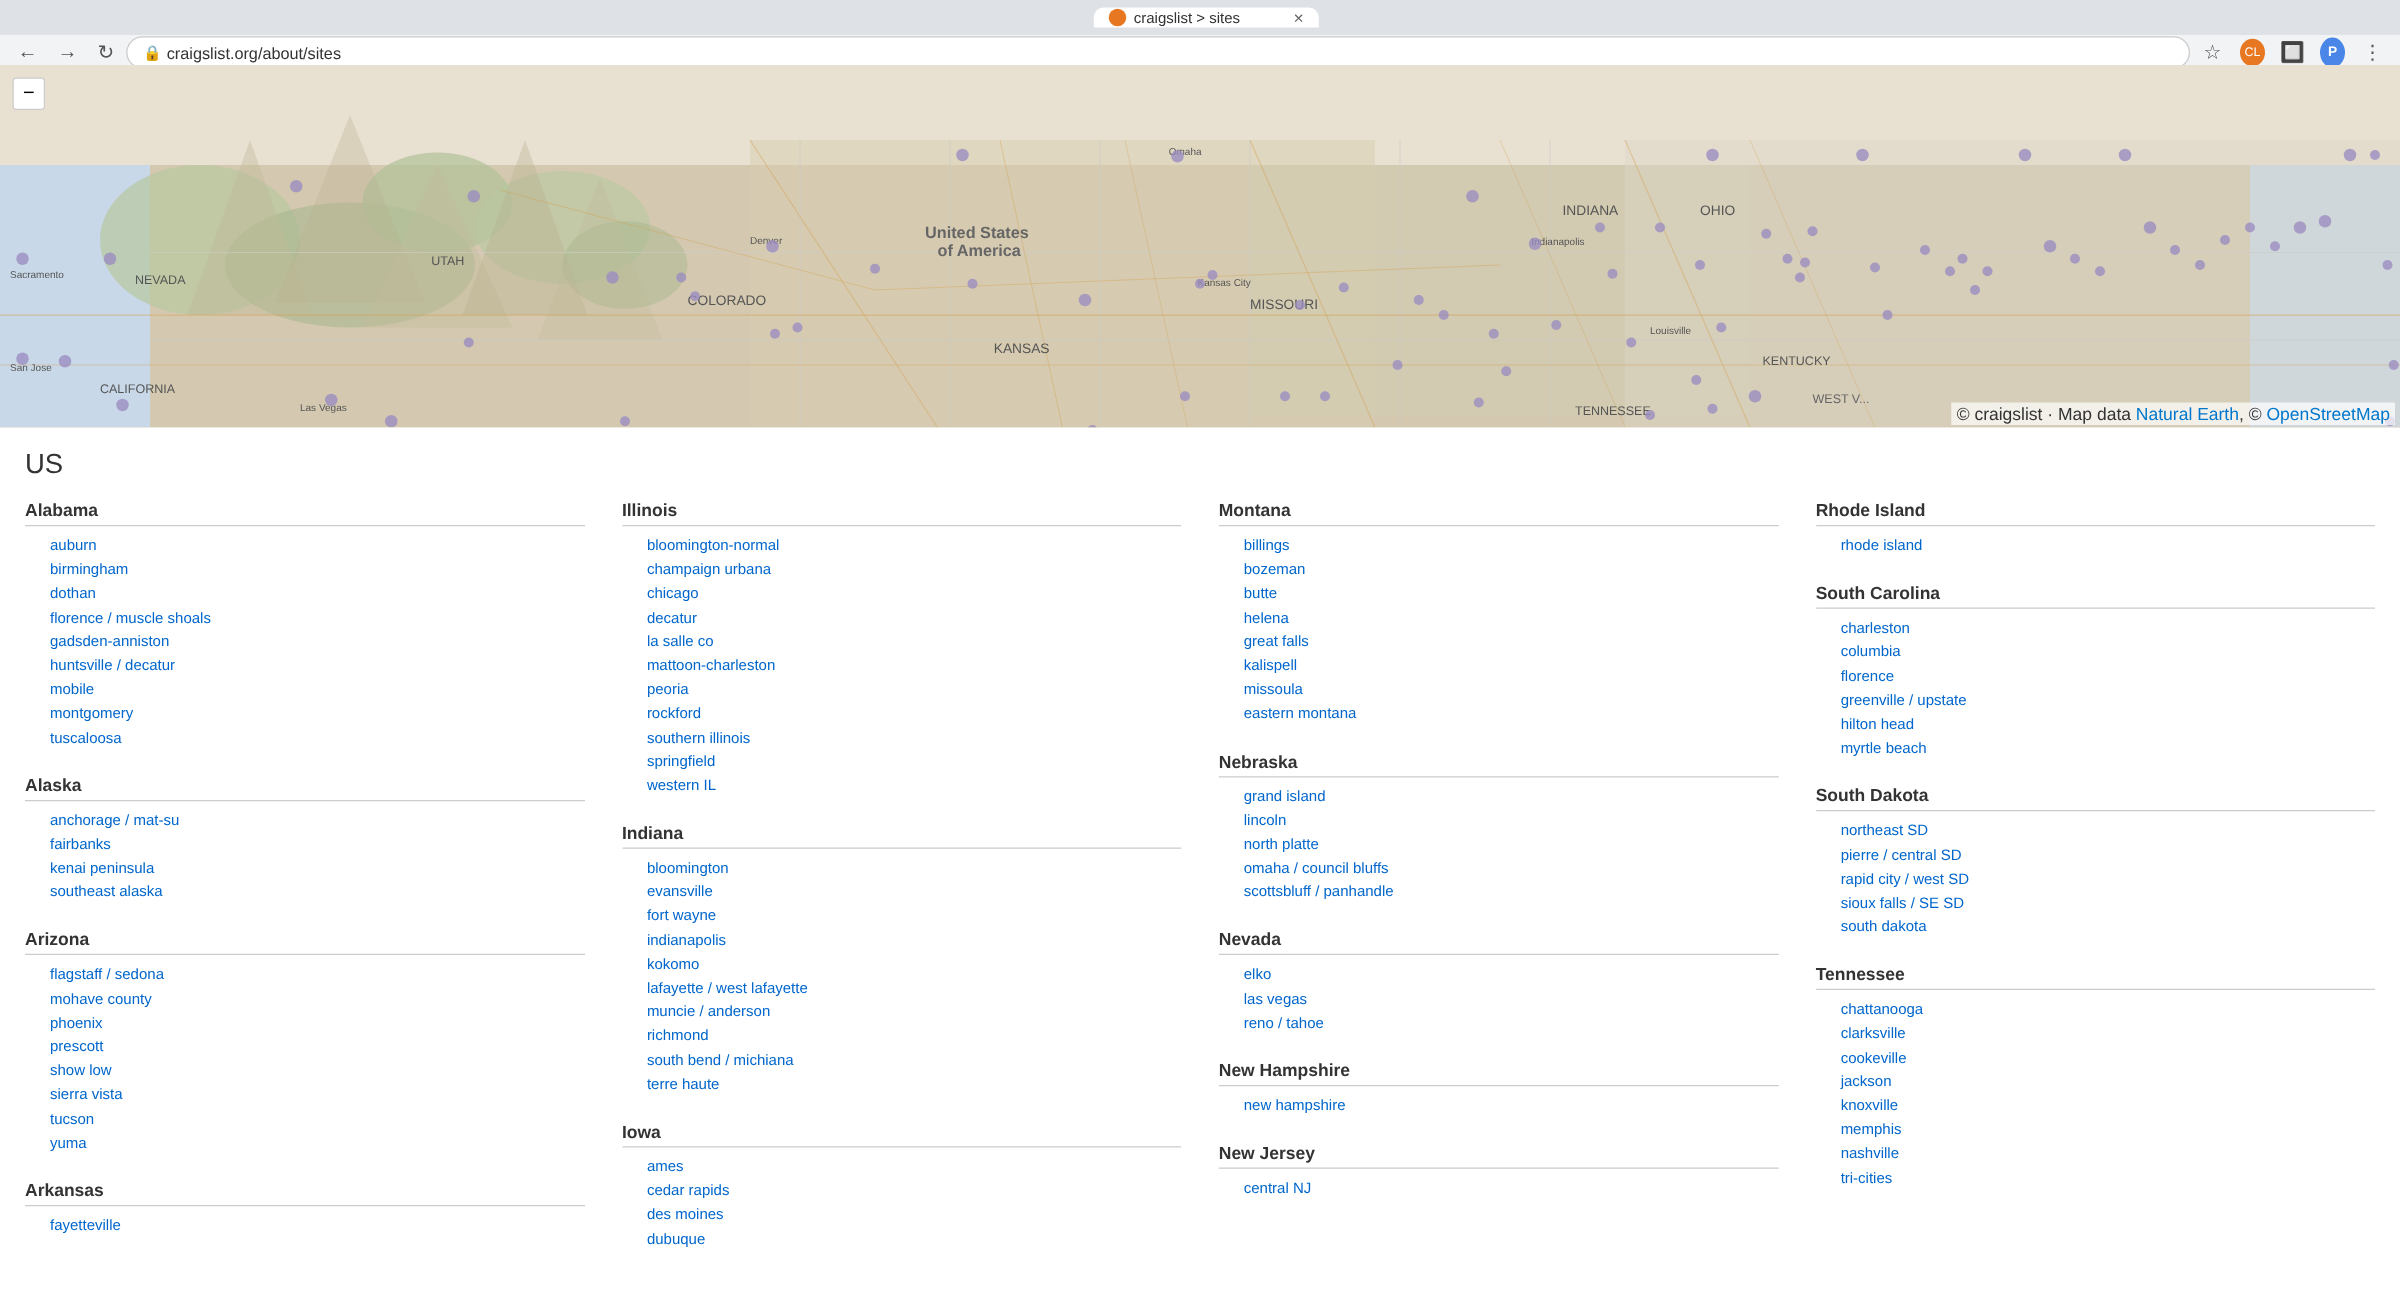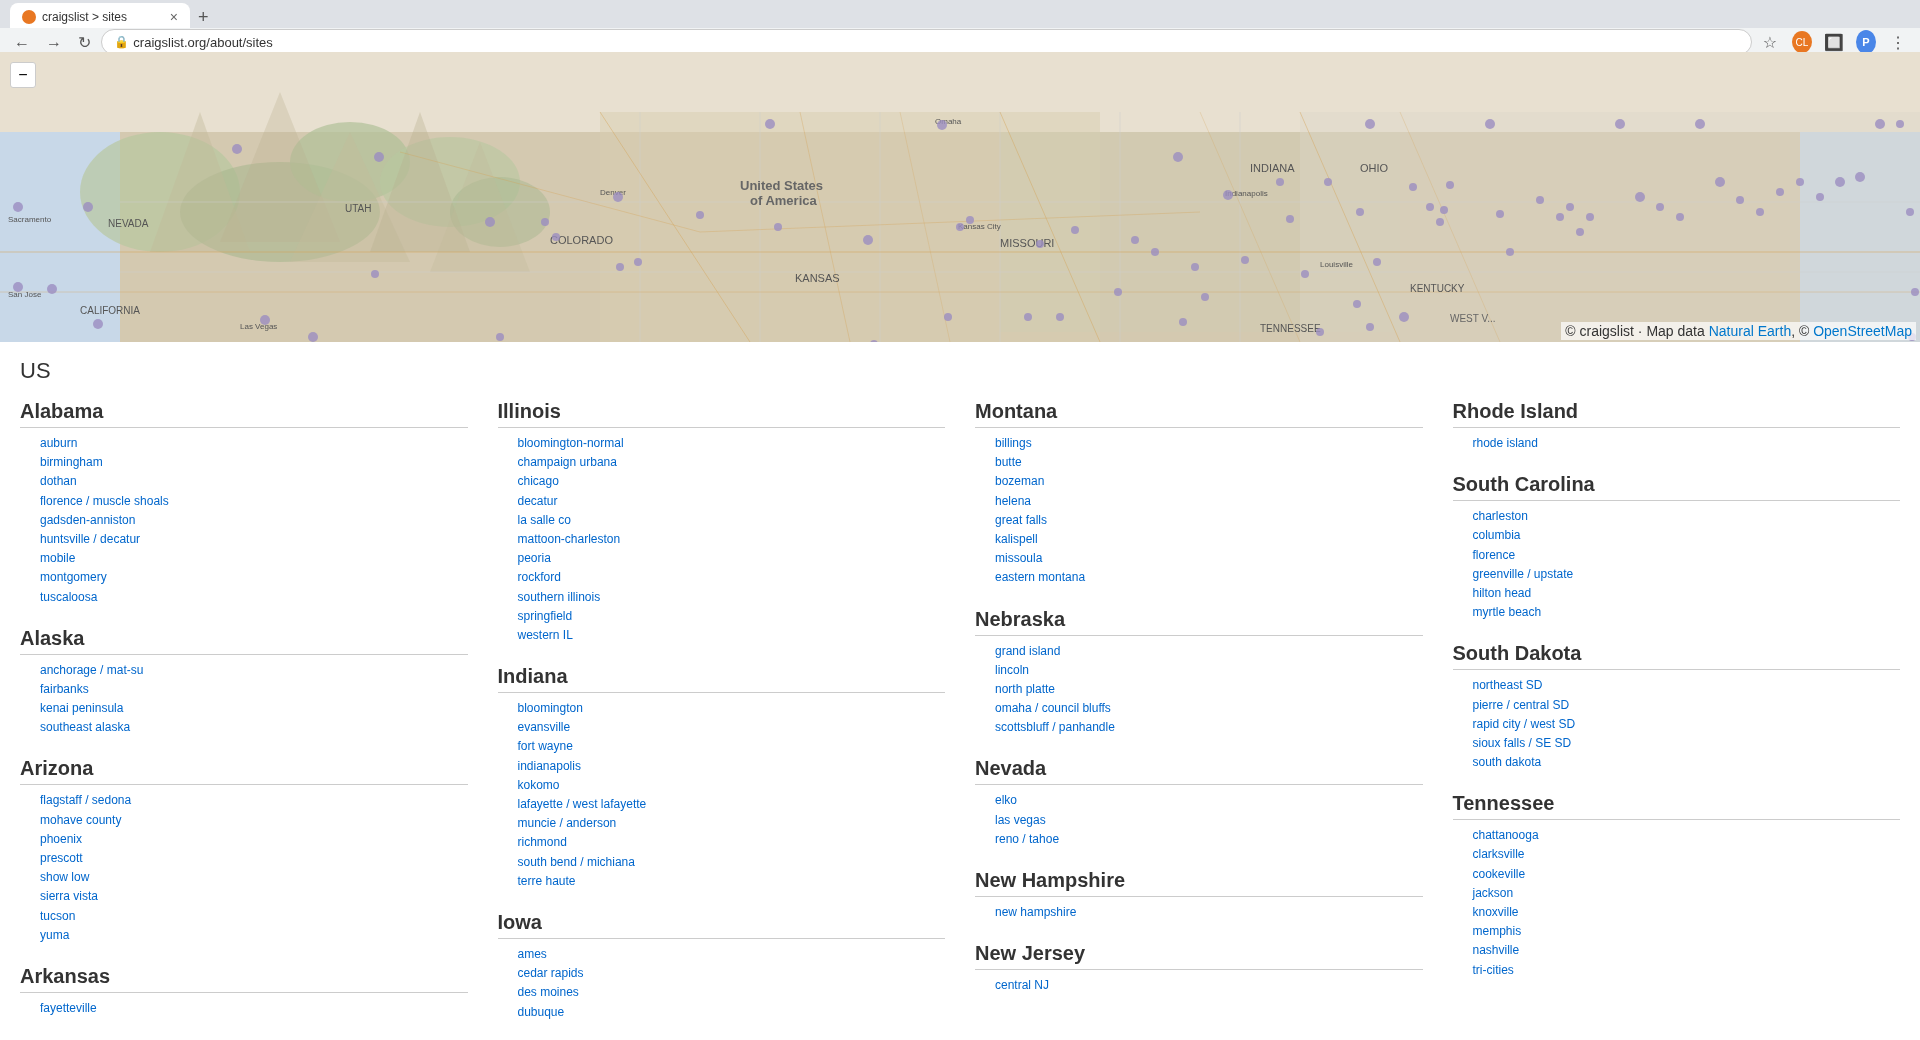--- a/index.html
+++ b/index.html
@@ -12,21 +12,22 @@
       height: 52px;
       display: flex;
       flex-direction: column;
       border-bottom: 1px solid #ccc;
     }
     .tab-bar {
       display: flex;
       align-items: center;
       padding: 6px 0 0 10px;
       height: 28px;
-      gap: 0;
+      gap: 18px;
+      flex-direction: column;
     }
     .tab {
       display: flex;
       align-items: center;
       background: #fff;
       border-radius: 8px 8px 0 0;
       padding: 0 12px;
       height: 28px;
       font-size: 12px;
       color: #333;
@@ -120,21 +121,21 @@
     }
     .states-grid {
       display: grid;
       grid-template-columns: repeat(4, 1fr);
       column-gap: 30px;
     }
     .state-section {
       margin-bottom: 20px;
     }
     .state-name {
-      font-size: 20px;
+      font-size: 14px;
       font-weight: bold;
       color: #333;
       margin-bottom: 4px;
     }
     .state-divider {
       border: none;
       border-top: 1px solid #ccc;
       margin-bottom: 6px;
     }
     .city-link {
@@ -436,22 +437,22 @@
           <a class="city-link" href="#">cedar rapids</a>
           <a class="city-link" href="#">des moines</a>
           <a class="city-link" href="#">dubuque</a>
         </div>
       </div>
       <div>
         <div class="state-section">
           <div class="state-name">Montana</div>
           <hr class="state-divider">
           <a class="city-link" href="#">billings</a>
+          <a class="city-link" href="#">bozeman</a>
           <a class="city-link" href="#">butte</a>
-          <a class="city-link" href="#">bozeman</a>
           <a class="city-link" href="#">helena</a>
           <a class="city-link" href="#">great falls</a>
           <a class="city-link" href="#">kalispell</a>
           <a class="city-link" href="#">missoula</a>
           <a class="city-link" href="#">eastern montana</a>
         </div>
         <div class="state-section">
           <div class="state-name">Nebraska</div>
           <hr class="state-divider">
           <a class="city-link" href="#">grand island</a>

